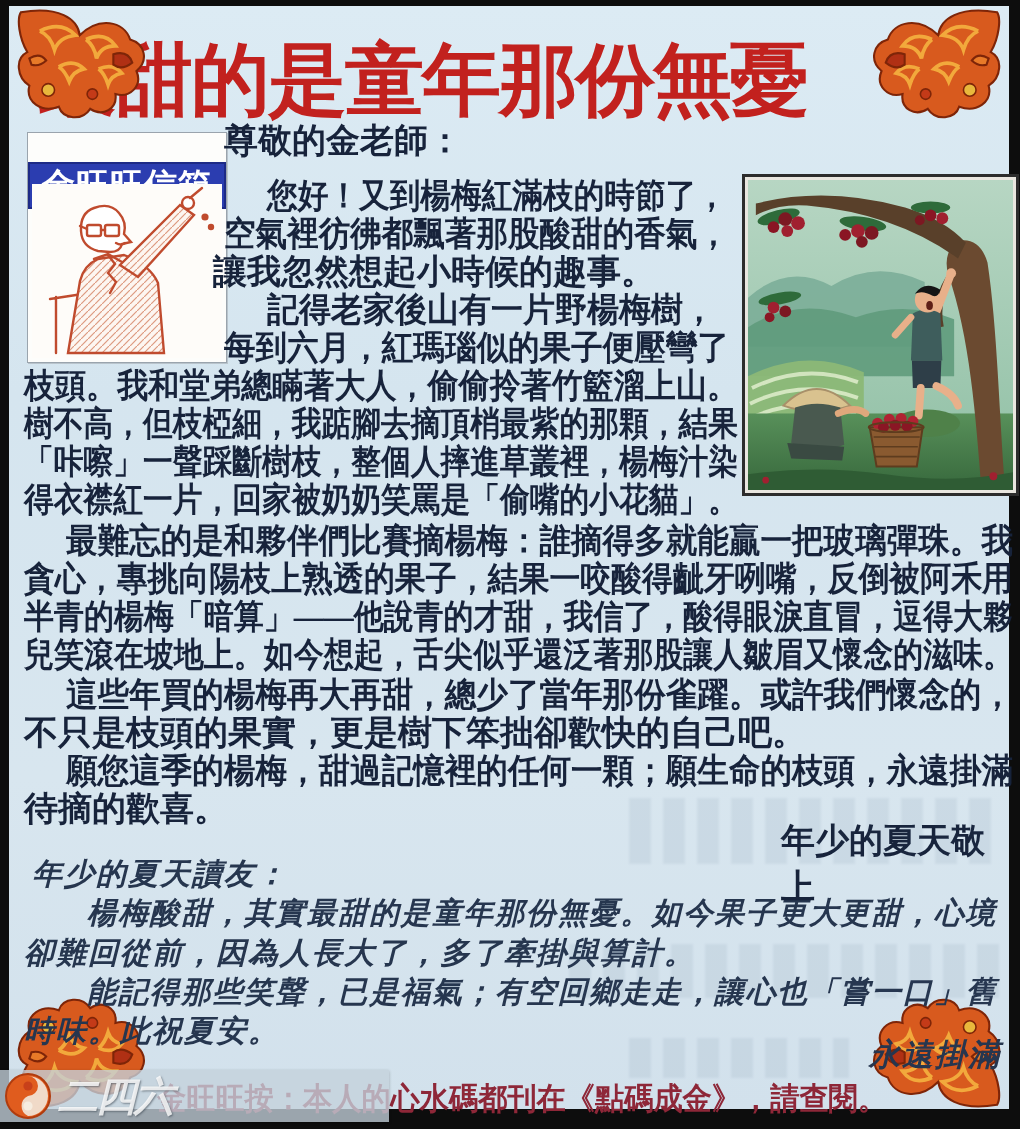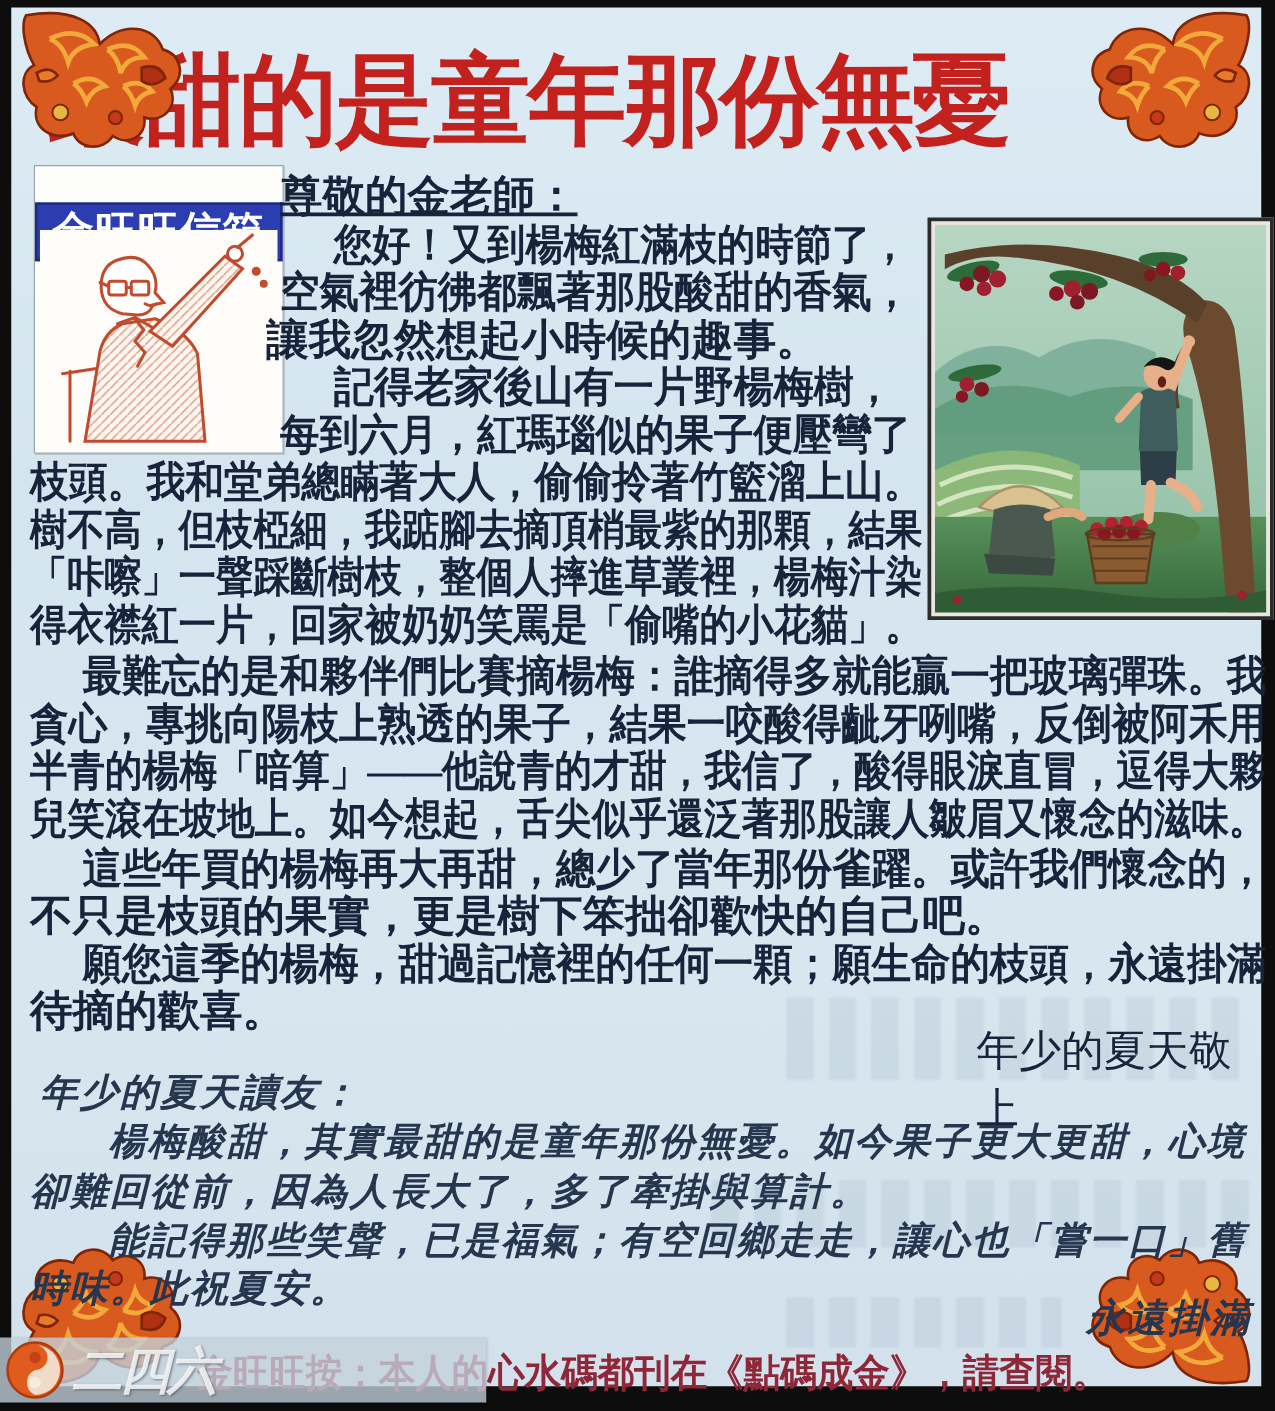--- a/index.html
+++ b/index.html
@@ -26,21 +26,21 @@
   .badge-art{position:absolute;left:4px;top:51px;right:4px;bottom:4px;background:#fefcf9;}
   
   .photo{position:absolute;left:733px;top:168px;width:277px;height:322px;
     border:3px solid #2c2c2c;background:#e9e6df;box-sizing:border-box;padding:3px;}
   .photo svg{display:block;width:100%;height:100%;}
   
   .letter-line{position:absolute;white-space:nowrap;font-weight:600;font-size:34px;
     color:#17233b;transform-origin:0 50%;}
   .reply-line{position:absolute;white-space:nowrap;font-style:italic;font-weight:600;
     font-size:30px;letter-spacing:2px;color:#26364f;transform-origin:0 50%;}
-  .letter-sign{position:absolute;left:772px;top:812px;font-size:34px;font-weight:400;color:#17233b;}
+  .letter-sign{position:absolute;left:772px;top:812px;font-size:34px;font-weight:700;color:#17233b;}
   .reply-sign{position:absolute;left:860px;top:1028px;font-size:31px;font-style:italic;
     font-weight:700;letter-spacing:2px;color:#26364f;}
   .footer-note{position:absolute;left:148px;top:1072px;white-space:nowrap;font-size:31px;
     font-weight:700;color:#8e2738;transform-origin:0 50%;}
   
   .bleed{position:absolute;opacity:.07;filter:blur(1px);pointer-events:none;
     background:repeating-linear-gradient(90deg,#34506e 0 22px,transparent 22px 34px);}
   .bleed.b1{left:620px;top:792px;width:372px;height:66px;}
   .bleed.b2{left:560px;top:938px;width:430px;height:54px;}
   .bleed.b3{left:620px;top:1032px;width:220px;height:40px;}
@@ -207,21 +207,21 @@
           </g>
           <ellipse cx="151" cy="252" rx="28" ry="5" fill="none" stroke="#5e3c1e" stroke-width="2"></ellipse>
         </g>
         <path d="M0,300 Q70,290 140,300 T270,298 L270,316 L0,316 Z" fill="#2f5c34"></path>
         <circle cx="250" cy="302" r="4" fill="#a02030"></circle>
           <circle cx="18" cy="306" r="3.4" fill="#a02030"></circle>
       </svg>
     </div>
 
     <div id="lines-root">
-        <div class="letter-line" style="left: 215px; top: 128px; text-decoration: underline;">尊敬的金老師：</div>
+        <div class="letter-line" style="left: 215px; top: 112px;">尊敬的金老師：</div>
         <div class="letter-line" style="left: 258px; top: 167px; transform: scaleX(0.902);">您好！又到楊梅紅滿枝的時節了，</div>
         <div class="letter-line" style="left: 215px; top: 205px; transform: scaleX(0.9283);">空氣裡彷彿都飄著那股酸甜的香氣，</div>
         <div class="letter-line" style="left: 204px; top: 243px;">讓我忽然想起小時候的趣事。</div>
         <div class="letter-line" style="left: 258px; top: 281px; transform: scaleX(0.9412);">記得老家後山有一片野楊梅樹，</div>
         <div class="letter-line" style="left: 215px; top: 319px; transform: scaleX(0.9283);">每到六月，紅瑪瑙似的果子便壓彎了</div>
         <div class="letter-line" style="left: 15px; top: 357px; transform: scaleX(0.913);">枝頭。我和堂弟總瞞著大人，偷偷拎著竹籃溜上山。</div>
         <div class="letter-line" style="left: 15px; top: 395px; transform: scaleX(0.875);">樹不高，但枝椏細，我踮腳去摘頂梢最紫的那顆，結果</div>
         <div class="letter-line" style="left: 15px; top: 433px; transform: scaleX(0.875);">「咔嚓」一聲踩斷樹枝，整個人摔進草叢裡，楊梅汁染</div>
         <div class="letter-line" style="left: 15px; top: 471px; transform: scaleX(0.875);">得衣襟紅一片，回家被奶奶笑罵是「偷嘴的小花貓」。</div>
         <div class="letter-line" style="left: 57px; top: 512px; transform: scaleX(0.9284);">最難忘的是和夥伴們比賽摘楊梅：誰摘得多就能贏一把玻璃彈珠。我</div>

